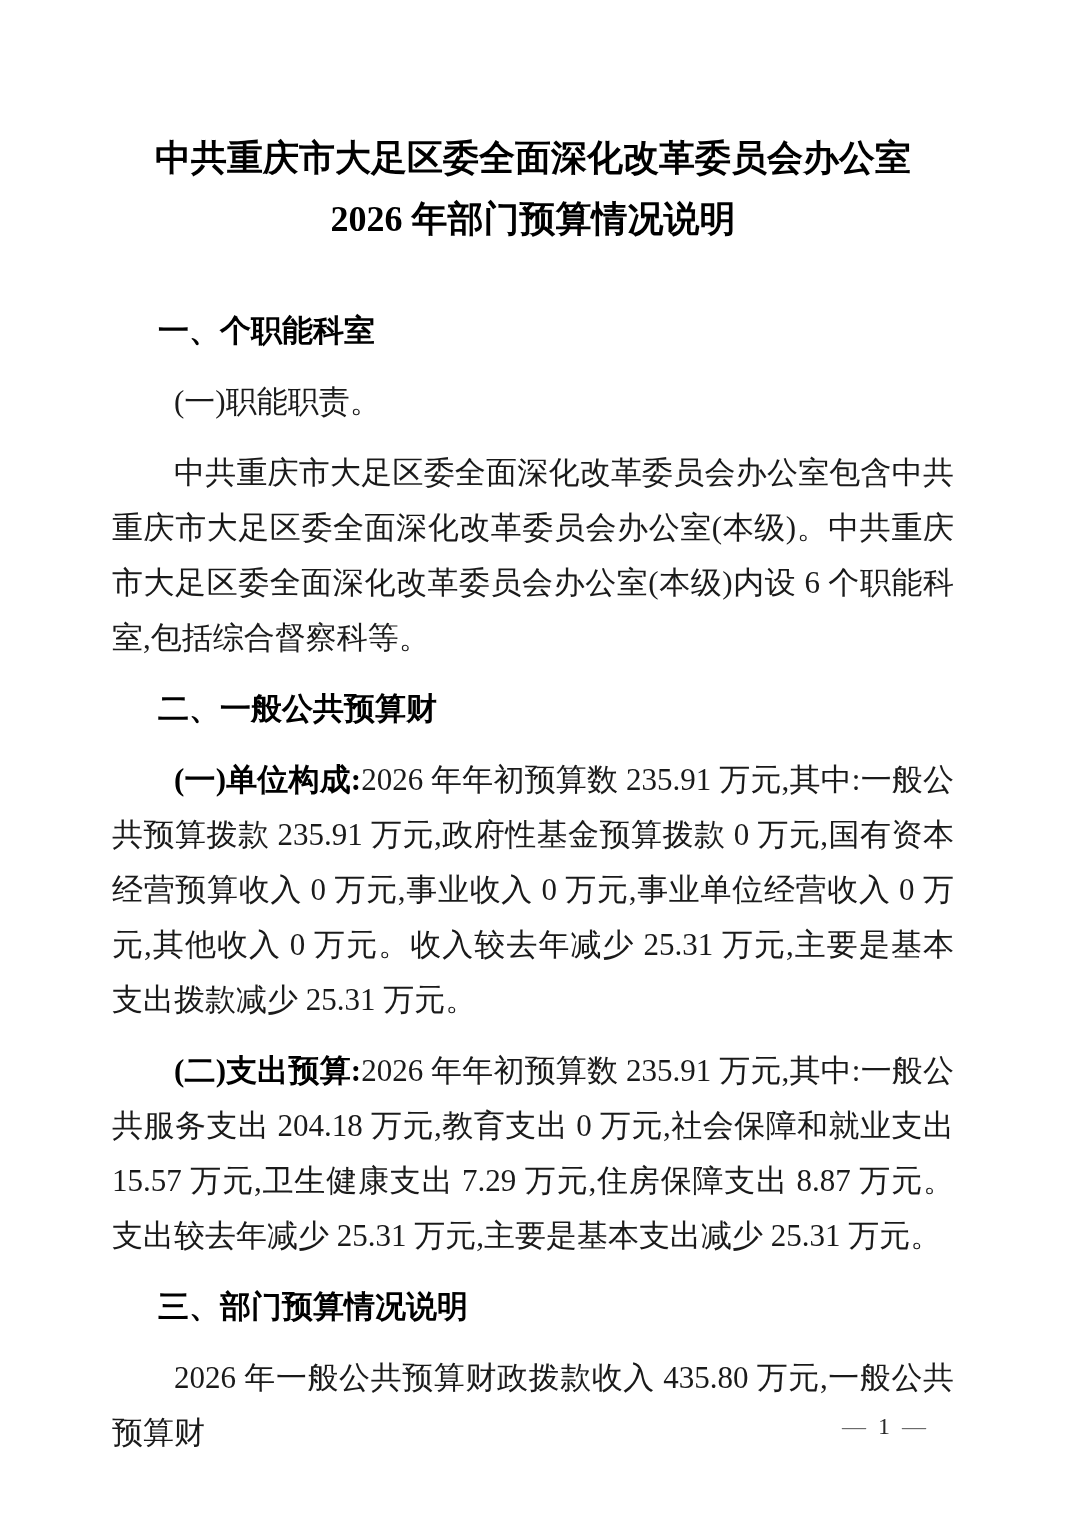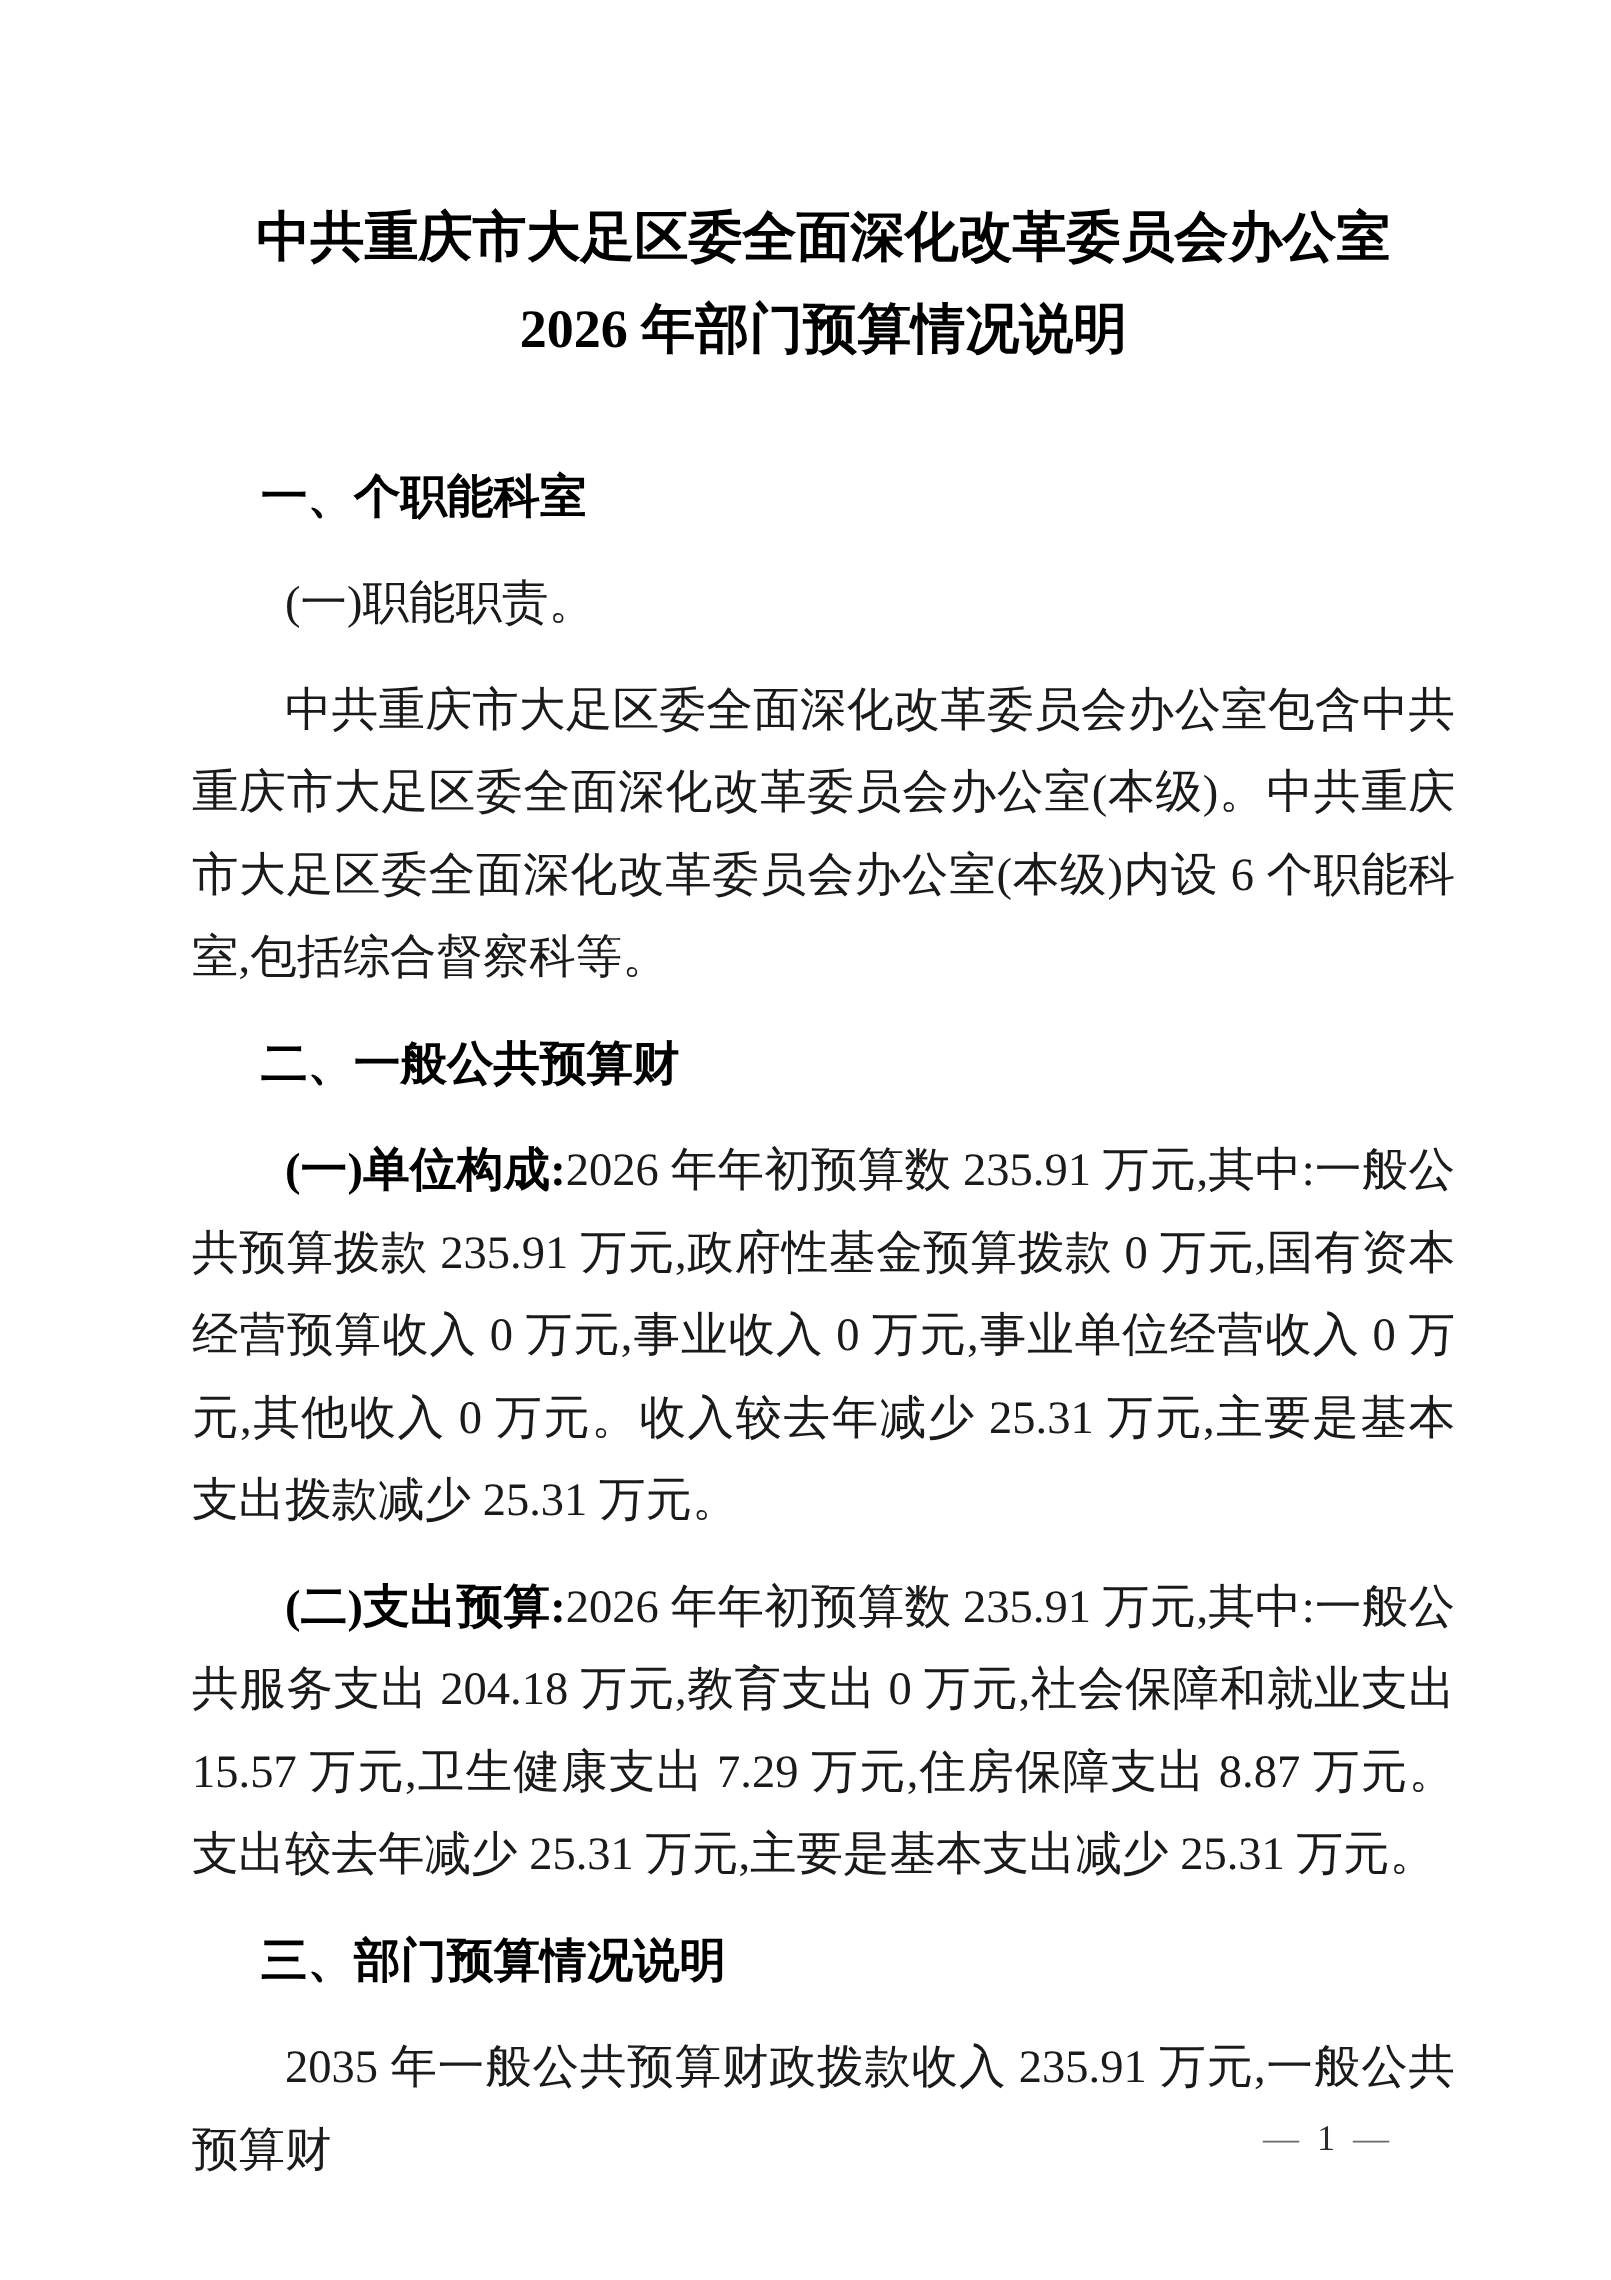--- a/index.html
+++ b/index.html
@@ -10,21 +10,21 @@
   .page {
     position: relative;
     width: 1074px;
     height: 1520px;
     background: #ffffff;
     overflow: hidden;
     color: #1a1a1a;
   }
   .content {
     position: absolute;
-    left: 112px;
+    left: 96px;
     top: 128px;
     width: 874px;
   }
   .doc-title {
     font-family: "Liberation Serif", "DejaVu Serif", serif;
     font-weight: 700;
     font-size: 36px;
     line-height: 61px;
     text-align: center;
     color: #000000;
@@ -80,20 +80,20 @@
     </div>
 
     <div class="doc-body">
       <p class="heading">一、个职能科室</p>
       <p class="para">(一)职能职责。</p>
       <p class="para">中共重庆市大足区委全面深化改革委员会办公室包含中共重庆市大足区委全面深化改革委员会办公室(本级)。中共重庆市大足区委全面深化改革委员会办公室(本级)内设 6 个职能科室,包括综合督察科等。</p>
       <p class="heading">二、一般公共预算财</p>
       <p class="para"><span class="lead">(一)单位构成:</span><span>2026 年年初预算数 235.91 万元,其中:一般公共预算拨款 235.91 万元,政府性基金预算拨款 0 万元,国有资本经营预算收入 0 万元,事业收入 0 万元,事业单位经营收入 0 万元,其他收入 0 万元。收入较去年减少 25.31 万元,主要是基本支出拨款减少 25.31 万元。</span></p>
       <p class="para"><span class="lead">(二)支出预算:</span><span>2026 年年初预算数 235.91 万元,其中:一般公共服务支出 204.18 万元,教育支出 0 万元,社会保障和就业支出 15.57 万元,卫生健康支出 7.29 万元,住房保障支出 8.87 万元。支出较去年减少 25.31 万元,主要是基本支出减少 25.31 万元。</span></p>
       <p class="heading">三、部门预算情况说明</p>
-      <p class="para">2035 年一般公共预算财政拨款收入 235.91 万元,一般公共预算财</p>
+      <p class="para">2026 年一般公共预算财政拨款收入 435.80 万元,一般公共预算财</p>
     </div>
   </div>
 
   <div class="footer">
     <span class="dash">—</span><span class="num">1</span><span class="dash">—</span>
   </div>
 </div>
 
 </body></html>

